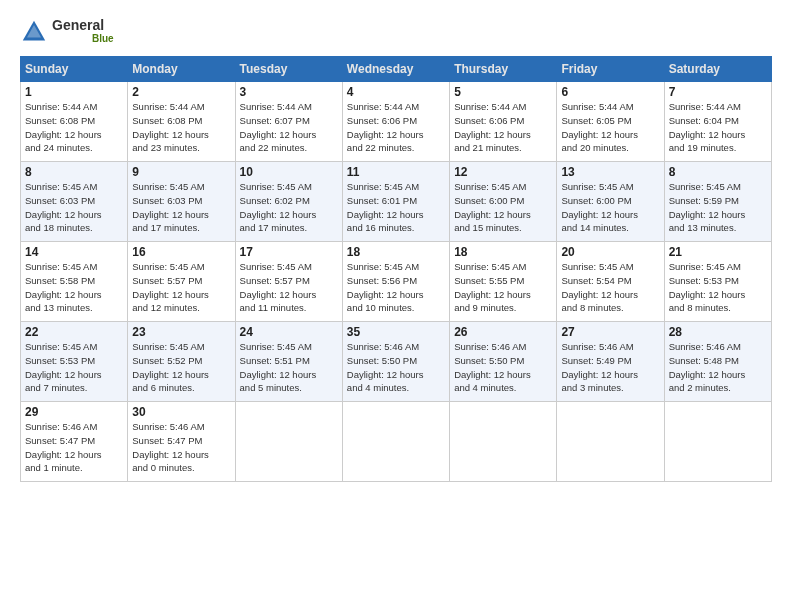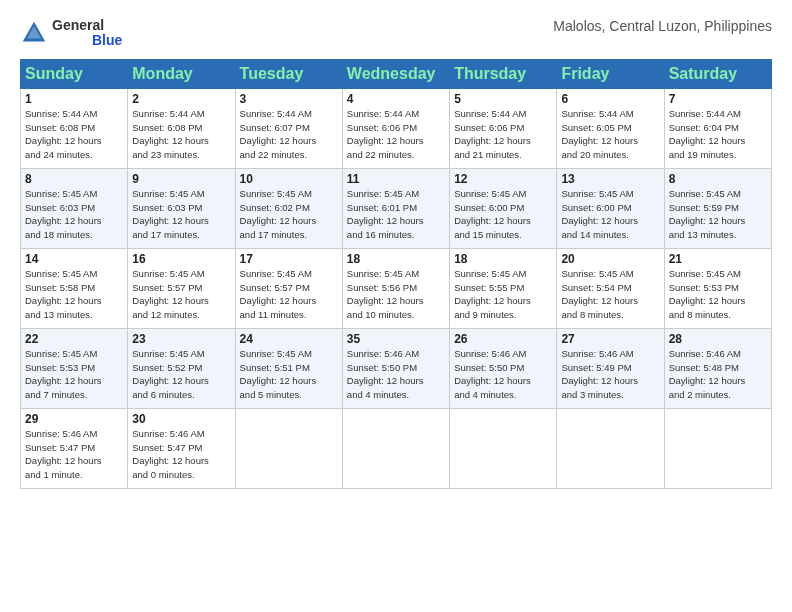--- a/index.html
+++ b/index.html
@@ -17,37 +17,36 @@
       background: #fff;
     }
     .header {
       display: flex;
       justify-content: space-between;
       align-items: flex-start;
       margin-bottom: 10px;
     }
     .logo {
       display: flex;
-      align-items: center;
       gap: 4px;
     }
     .logo-text {
       display: flex;
       flex-direction: column;
       line-height: 1.1;
     }
     .logo-general {
       font-size: 14px;
       font-weight: bold;
       color: #333;
     }
     .logo-blue {
-      font-size: 14px;
+      font-size: 10px;
       font-weight: bold;
-      color: #1d4ed8;
+      color: #4d7c0f;
       padding-left: 40px;
     }
     .logo-icon {
       width: 28px;
       height: 28px;
     }
     .title-area {
       text-align: right;
     }
     .month-title {
@@ -59,24 +58,24 @@
       font-size: 14px;
       color: #555;
     }
     .calendar-table {
       width: 100%;
       border-collapse: collapse;
       font-size: 10.5px;
     }
     .calendar-table th {
       background-color: #2a6db5;
-      color: #86efac;
+      color: #e5e5e5;
       padding: 5px 4px;
       text-align: left;
-      font-size: 16px;
+      font-size: 12px;
       font-weight: bold;
       border: 1px solid #2a6db5;
     }
     .calendar-table td {
       border: 1px solid #ccc;
       vertical-align: top;
       padding: 3px 4px;
       width: calc(100%/7);
       height: 80px;
       background: #fff;
@@ -110,21 +109,20 @@
       <svg class="logo-icon" viewBox="0 0 40 40">
         <polygon points="20,4 36,32 4,32" fill="#2a6db5"></polygon>
         <polygon points="20,10 30,28 10,28" fill="#fff" opacity="0.3"></polygon>
       </svg>
       <div class="logo-text">
         <span class="logo-general">General</span>
         <span class="logo-blue">Blue</span>
       </div>
     </div>
     <div class="title-area">
-      <div class="location">Malolos, Central Luzon, Philippines</div>
     </div>
   </div>
 
   <table class="calendar-table">
     <thead>
       <tr>
         <th>Sunday</th>
         <th>Monday</th>
         <th>Tuesday</th>
         <th>Wednesday</th>

